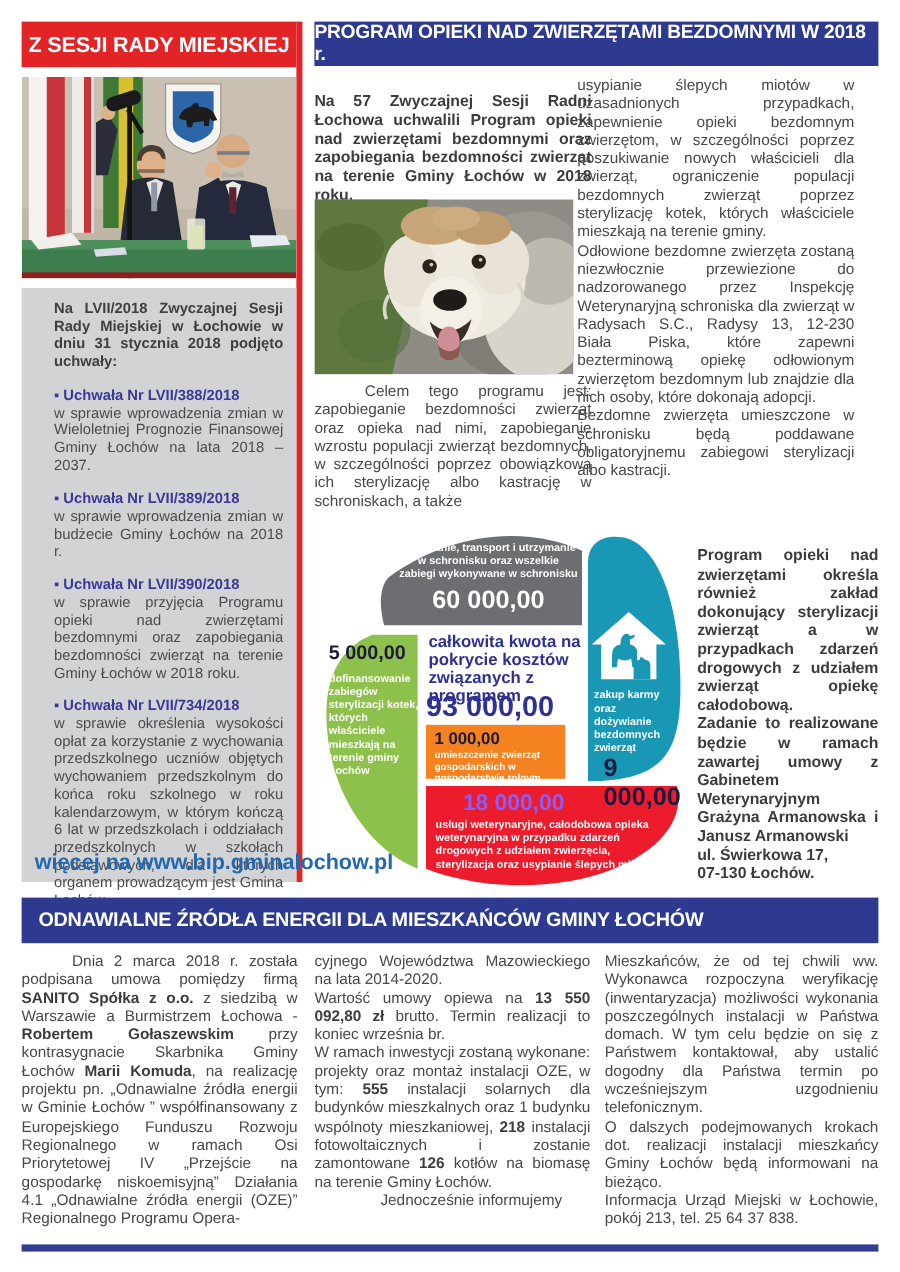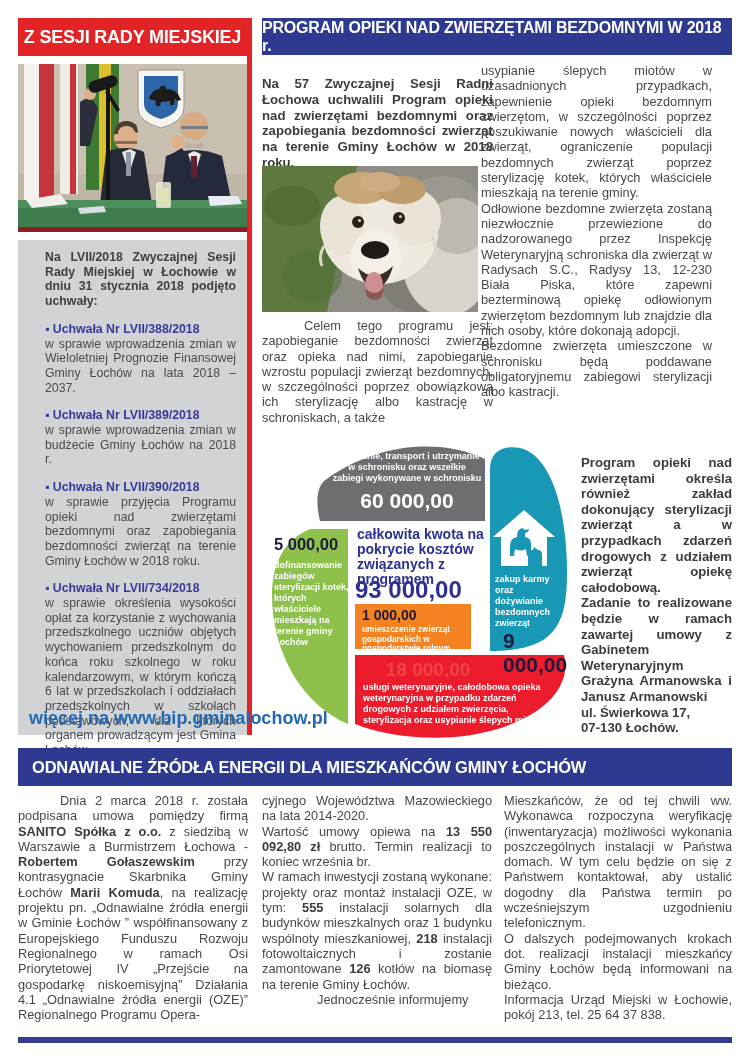--- a/index.html
+++ b/index.html
@@ -55,21 +55,21 @@
   .ig-lab{font-size:9px;line-height:11px;color:#ffffff;}
   .ig-val-dark{color:#1e1a3d;}
   .seg0-lab{left:74px;top:8px;width:150px;text-align:center;}
   .seg0-val{left:74px;top:46px;width:150px;text-align:center;font-size:21px;color:#fff;}
   .seg1-val{left:16px;top:92px;font-size:16.5px;}
   .seg1-lab{left:16px;top:117px;width:78px;}
   .seg2-lab{left:237px;top:131px;width:66px;}
   .seg2-val{left:234px;top:186px;font-size:21px;margin-left:11px;}
   .seg3-val{left:104px;top:164px;font-size:14px;}
   .seg3-lab{left:104px;top:182px;width:106px;font-size:8.3px;line-height:9.6px;}
-  .seg4-val{left:105px;top:216px;width:130px;text-align:center;font-size:19px;color:#ef4444;}
+  .seg4-val{left:105px;top:216px;width:130px;text-align:center;font-size:19px;color:#8b5cf6;}
   .seg4-lab{left:105px;top:239px;width:192px;}
   .ig-center-lab{left:99px;top:84px;width:130px;font-size:14px;line-height:15px;color:#2e3192;}
   .ig-center-val{left:97px;top:133px;font-size:24px;color:#2e3192;}
   .house{position:absolute;left:234px;top:64px;}
 
   
   .ecol{position:absolute;top:793px;}
   .ecol p{margin:0;}
   .ecol1{left:18px;width:230px;}
   .ecol2{left:262px;width:230px;}

